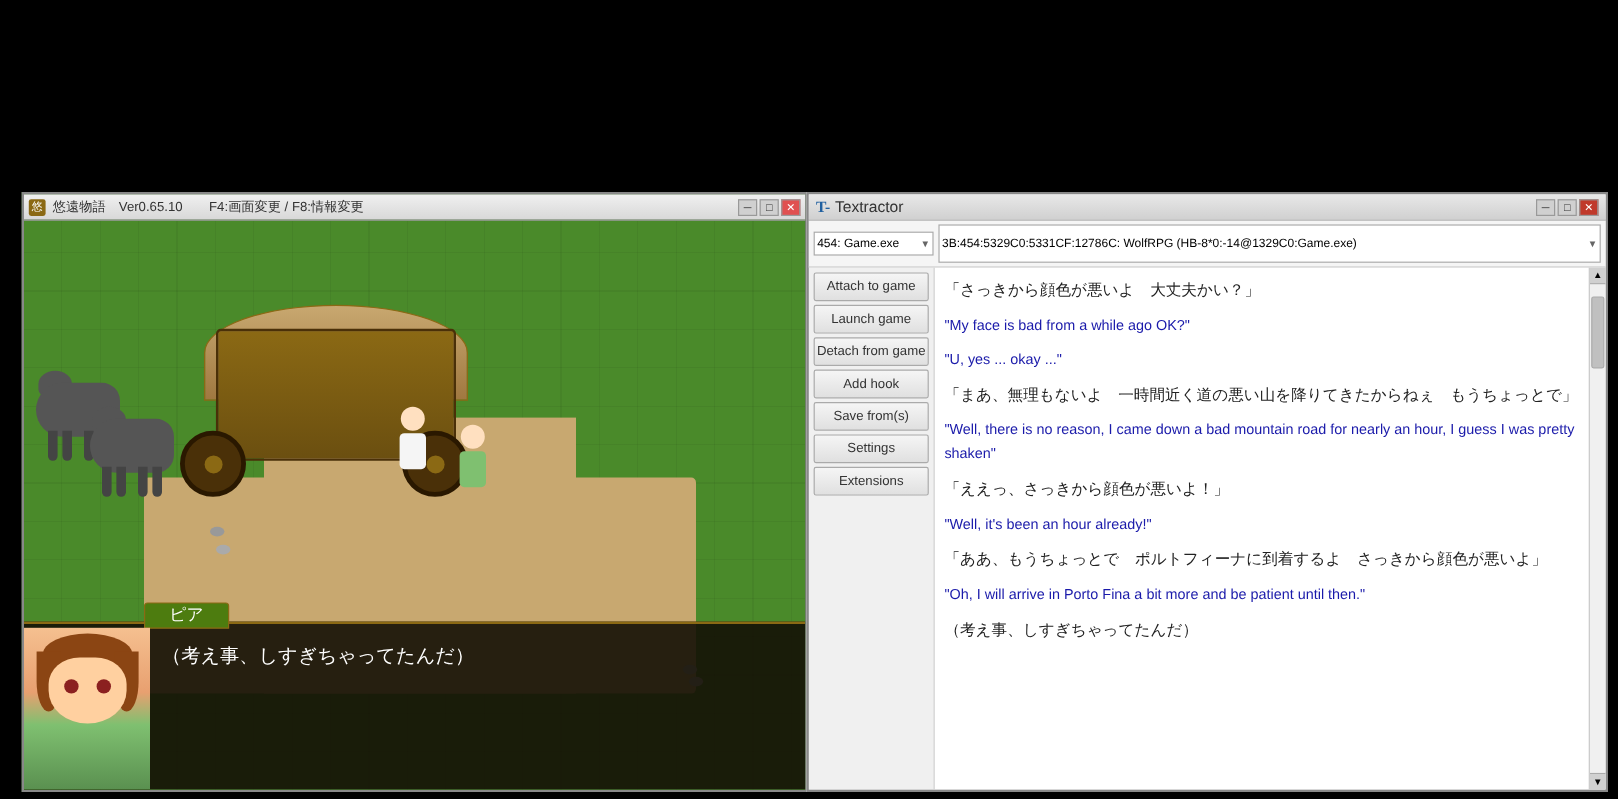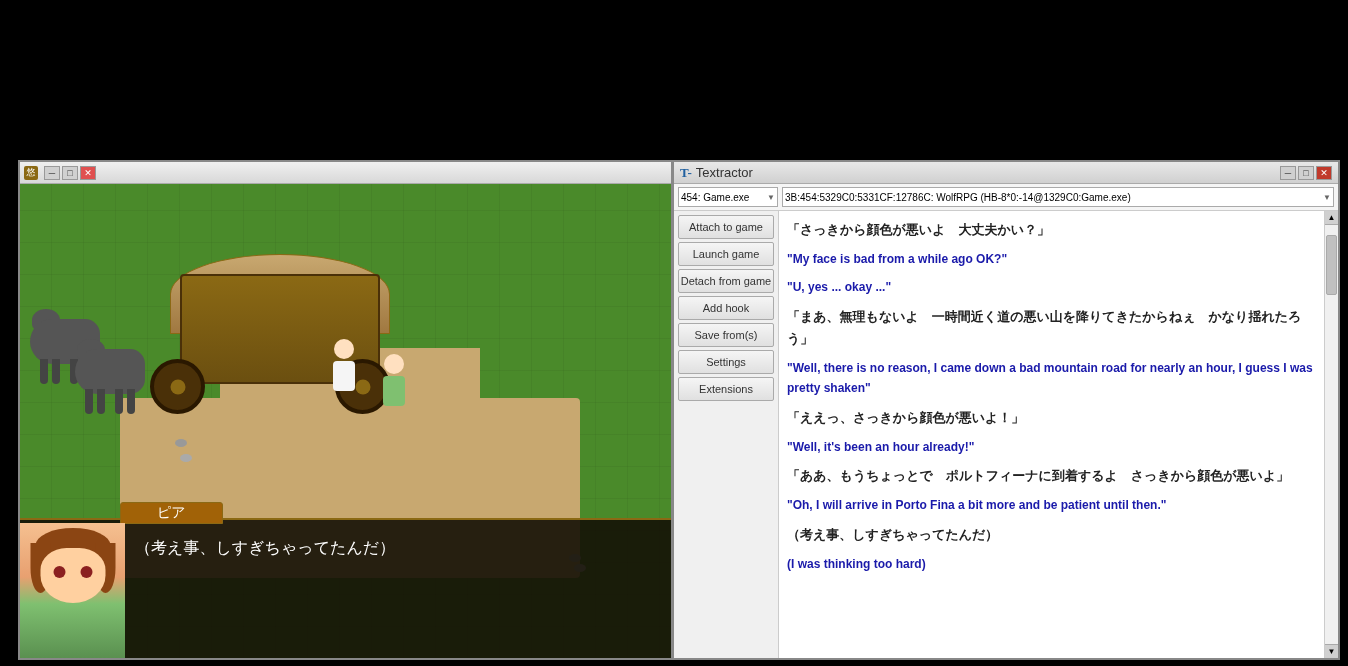--- a/index.html
+++ b/index.html
@@ -312,23 +312,23 @@
       right: 0;
       height: 140px;
       background: rgba(20, 15, 5, 0.9);
       border-top: 2px solid #8B6914;
     }
 
     .dialog-name-tag {
       position: absolute;
       top: -18px;
       left: 100px;
-      background: #a16207;
+      background: #4d7c0f;
       border: 1px solid #8B6914;
-      padding: 1px 36px;
+      padding: 1px 20px;
       font-size: 14px;
       color: #fff;
       border-radius: 3px 3px 0 0;
     }
 
     .dialog-portrait {
       position: absolute;
       left: 0;
       bottom: 0;
       width: 105px;
@@ -493,21 +493,21 @@
       font-size: 10px;
       padding: 0 2px;
       cursor: pointer;
       display: flex;
       align-items: center;
       justify-content: space-between;
     }
 
     .tx-hook-select {
       flex: 1;
-      height: 20px;
+      height: 32px;
       background: white;
       border: 1px solid #aaa;
       font-size: 10px;
       padding: 0 2px;
       display: flex;
       align-items: center;
       justify-content: space-between;
     }
 
     .select-arrow {
@@ -556,21 +556,20 @@
       overflow-y: auto;
       background: white;
       border-left: none;
       line-height: 1.7;
       font-size: 12px;
       color: #222;
     }
 
     .tx-text-area p {
       margin-bottom: 8px;
-      font-weight: bold;
     }
 
     .tx-japanese {
       color: #222;
       font-size: 13px;
     }
 
     .tx-english {
       color: #1a1aaa;
       font-size: 12px;
@@ -624,20 +623,21 @@
       border: 1px solid #aaa;
       border-radius: 2px;
     }
   </style>
 </head>
 <body>
 
 <div class="game-window">
   <div class="window-titlebar">
     <div class="titlebar-icon">悠</div>
+    <span class="titlebar-text">悠遠物語　Ver0.65.10　　F4:画面変更 / F8:情報変更</span>
     <div class="titlebar-controls">
       <div class="titlebar-btn">─</div>
       <div class="titlebar-btn">□</div>
       <div class="titlebar-btn close">✕</div>
     </div>
   </div>
   <div class="game-content">
     <div class="game-scene">
       <div class="grass-area"></div>
       <div class="dirt-path"></div>
@@ -734,28 +734,27 @@
       <div class="tx-side-btn">Add hook</div>
       <div class="tx-side-btn">Save from(s)</div>
       <div class="tx-side-btn">Settings</div>
       <div class="tx-side-btn">Extensions</div>
     </div>
 
     <div class="tx-text-area" id="tx-text-area">
     <p class="tx-japanese">「さっきから顔色が悪いよ　大丈夫かい？」</p>
         <p class="tx-english">"My face is bad from a while ago OK?"</p>
         <p class="tx-english">"U, yes ... okay ..."</p>
-        <p class="tx-japanese">「まあ、無理もないよ　一時間近く道の悪い山を降りてきたからねぇ　かなり揺れたろう」</p>
+        <p class="tx-japanese">「まあ、無理もないよ　一時間近く道の悪い山を降りてきたからねぇ　もうちょっとで」</p>
         <p class="tx-english">"Well, there is no reason, I came down a bad mountain road for nearly an hour, I guess I was pretty shaken"</p>
         <p class="tx-japanese">「ええっ、さっきから顔色が悪いよ！」</p>
         <p class="tx-english">"Well, it's been an hour already!"</p>
         <p class="tx-japanese">「ああ、もうちょっとで　ポルトフィーナに到着するよ　さっきから顔色が悪いよ」</p>
         <p class="tx-english">"Oh, I will arrive in Porto Fina a bit more and be patient until then."</p>
         <p class="tx-japanese">（考え事、しすぎちゃってたんだ）</p>
-        <p class="tx-english">(I was thinking too hard)</p>
       </div>
 
     <div class="tx-scrollbar">
       <div class="tx-scroll-up">▲</div>
       <div class="tx-scroll-track">
         <div class="tx-scroll-thumb"></div>
       </div>
       <div class="tx-scroll-down">▼</div>
     </div>
   </div>

